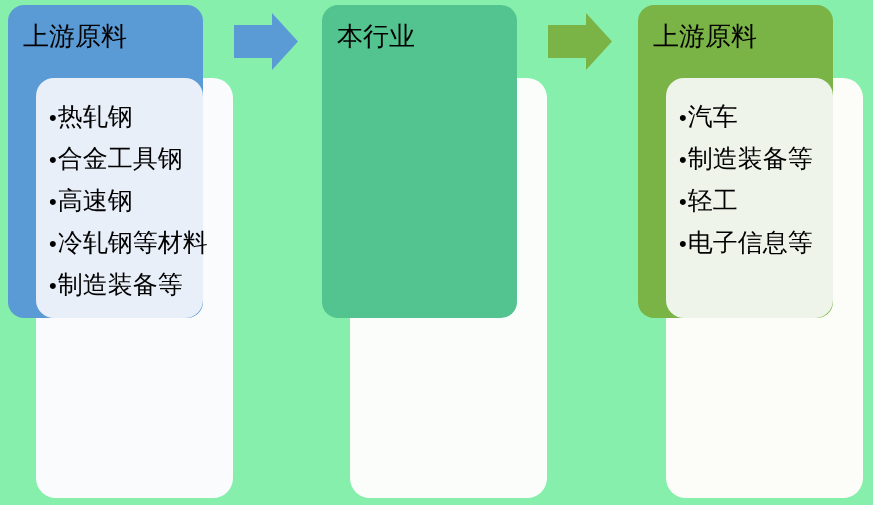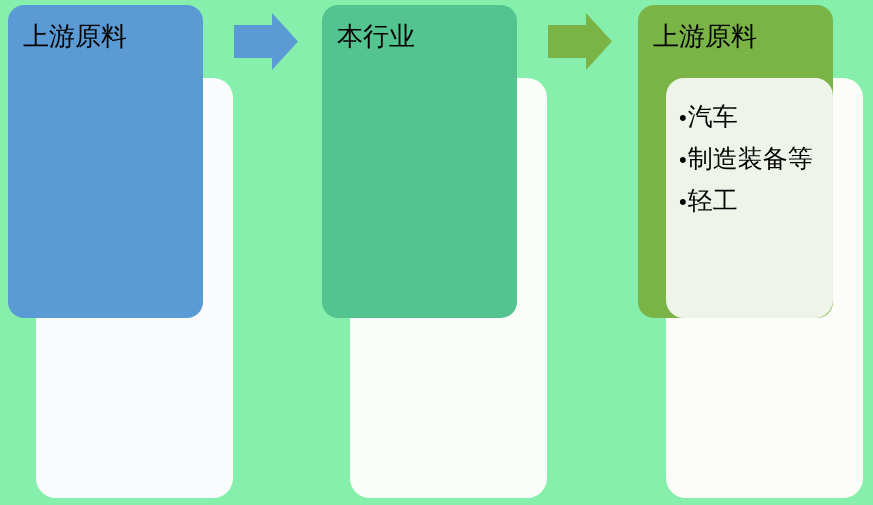--- a/index.html
+++ b/index.html
@@ -62,20 +62,29 @@
 </head>
 <body>
 
 <div class="canvas">
 
   <section class="col c0" style="--accent: #5B9BD5; --content: #E9EFF9; --backdrop: #FAFBFD;">
     <div class="backdrop"></div>
     <div class="headerbox">
       <span class="title">上游原料</span>
     </div>
+    <div class="contentbox">
+      <ul class="items">
+          <li><span class="bullet">•</span><span>热轧钢</span></li>
+          <li><span class="bullet">•</span><span>合金工具钢</span></li>
+          <li><span class="bullet">•</span><span>高速钢</span></li>
+          <li><span class="bullet">•</span><span>冷轧钢等材料</span></li>
+          <li><span class="bullet">•</span><span>制造装备等</span></li>
+        </ul>
+    </div>
   </section>
 
   <svg class="arrow a0" viewBox="0 0 64 57" aria-hidden="true" style="--arrowcolor: #5B9BD5;">
     <polygon points="0,12 38,12 38,0 64,28.5 38,57 38,45 0,45"></polygon>
   </svg>
 
   <section class="col c1" style="--accent: #53C48F; --content: #E9F5EE; --backdrop: #FBFDFB;">
     <div class="backdrop"></div>
     <div class="headerbox">
       <span class="title">本行业</span>
@@ -89,17 +98,18 @@
   <section class="col c2" style="--accent: #7AB446; --content: #EEF4E9; --backdrop: #FCFDF9;">
     <div class="backdrop"></div>
     <div class="headerbox">
       <span class="title">上游原料</span>
     </div>
     <div class="contentbox">
       <ul class="items">
           <li><span class="bullet">•</span><span>汽车</span></li>
           <li><span class="bullet">•</span><span>制造装备等</span></li>
           <li><span class="bullet">•</span><span>轻工</span></li>
+          <li><span class="bullet">•</span><span>电子信息等</span></li>
         </ul>
     </div>
   </section>
 
 </div>
 
 </body></html>

